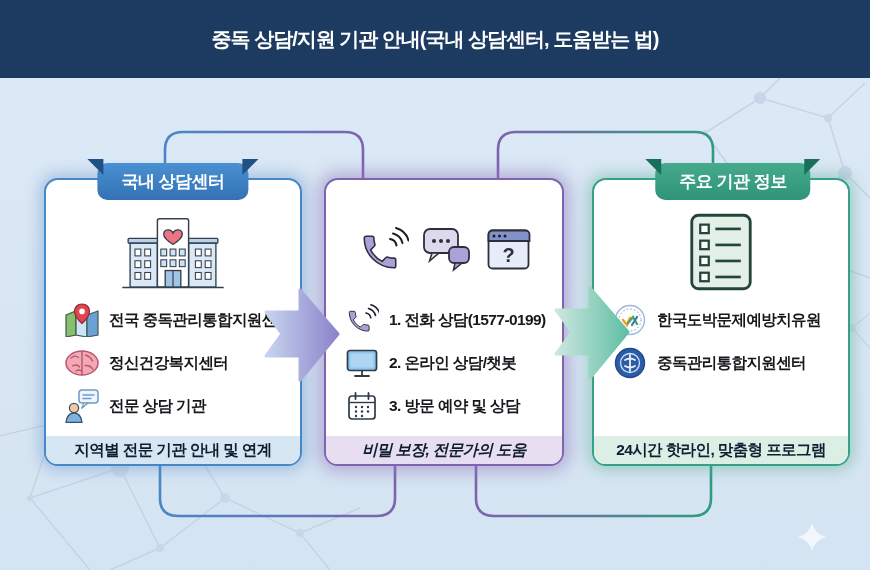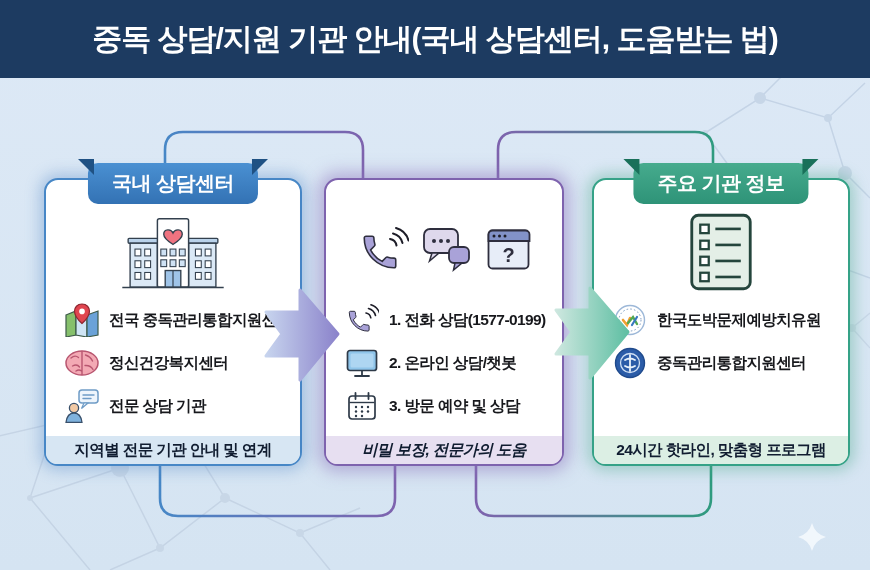--- a/index.html
+++ b/index.html
@@ -2,38 +2,38 @@
 <html><head>
 <meta charset="utf-8">
 <style>
   html,body{margin:0;padding:0;background:#9fb3c8;}
   .stage{position:relative;width:870px;height:570px;overflow:hidden;
          font-family:"Liberation Sans","DejaVu Sans",sans-serif;
          background:linear-gradient(#dde9f6,#d5e4f2);}
   
   .titlebar{position:absolute;left:0;top:0;width:870px;height:78px;
             background:#1d3b61;display:flex;align-items:center;justify-content:center;}
-  .titlebar h1{margin:0;color:#ffffff;font-size:30px;font-weight:800;letter-spacing:-1px;white-space:nowrap;}
+  .titlebar h1{margin:0;color:#ffffff;font-size:20px;font-weight:800;letter-spacing:-1px;white-space:nowrap;}
   
   .canvas{position:absolute;left:0;top:78px;width:870px;height:492px;}
   .decor-behind{position:absolute;left:0;top:0;z-index:0;}
   .decor-front{position:absolute;left:0;top:0;z-index:3;pointer-events:none;}
   
   .card{position:absolute;top:100px;height:284px;background:#ffffff;
         border-radius:14px;z-index:2;}
   .card.c1{left:44px;width:254px;border:2.5px solid #4787c6;box-shadow:0 0 14px 5px rgba(90,140,200,.38);}
   .card.c2{left:324px;width:236px;border:2.5px solid #7e63ae;box-shadow:0 0 16px 6px rgba(143,120,190,.5);}
   .card.c3{left:592px;width:254px;border:2.5px solid #35a287;box-shadow:0 0 14px 5px rgba(80,170,140,.4);}
   
   .pill{position:absolute;top:-17px;left:50%;transform:translateX(-50%);
-        padding:7px 24px;border-radius:10px;color:#fff;font-size:20px;font-weight:800;
+        padding:7px 24px;border-radius:10px;color:#fff;font-size:17px;font-weight:800;
         letter-spacing:-0.5px;white-space:nowrap;z-index:4;}
   .c1 .pill{background:linear-gradient(#4a90d2,#3372b4);}
   .c2 .pill{background:linear-gradient(#8468b4,#6d4f9e);}
-  .c3 .pill{background:linear-gradient(#46ab8d,#2e9378);}
+  .c3 .pill{background:linear-gradient(#46ab8d,#2e9378);margin-left:12px;}
   .pill::before,.pill::after{content:"";position:absolute;top:-4px;width:0;height:0;z-index:-1;}
   .pill::before{left:-10px;border-top:16px solid var(--fold);border-left:16px solid transparent;}
   .pill::after{right:-10px;border-top:16px solid var(--fold);border-right:16px solid transparent;}
   .c1 .pill{--fold:#1f5183;} .c2 .pill{--fold:#4a3277;} .c3 .pill{--fold:#19705a;}
   
   .hero{position:absolute;left:0;right:0;top:28px;height:88px;
         display:flex;align-items:center;justify-content:center;gap:14px;}
   
   .items{position:absolute;left:18px;right:6px;top:122px;display:flex;flex-direction:column;gap:7px;}
   .item{display:flex;align-items:center;gap:9px;}

